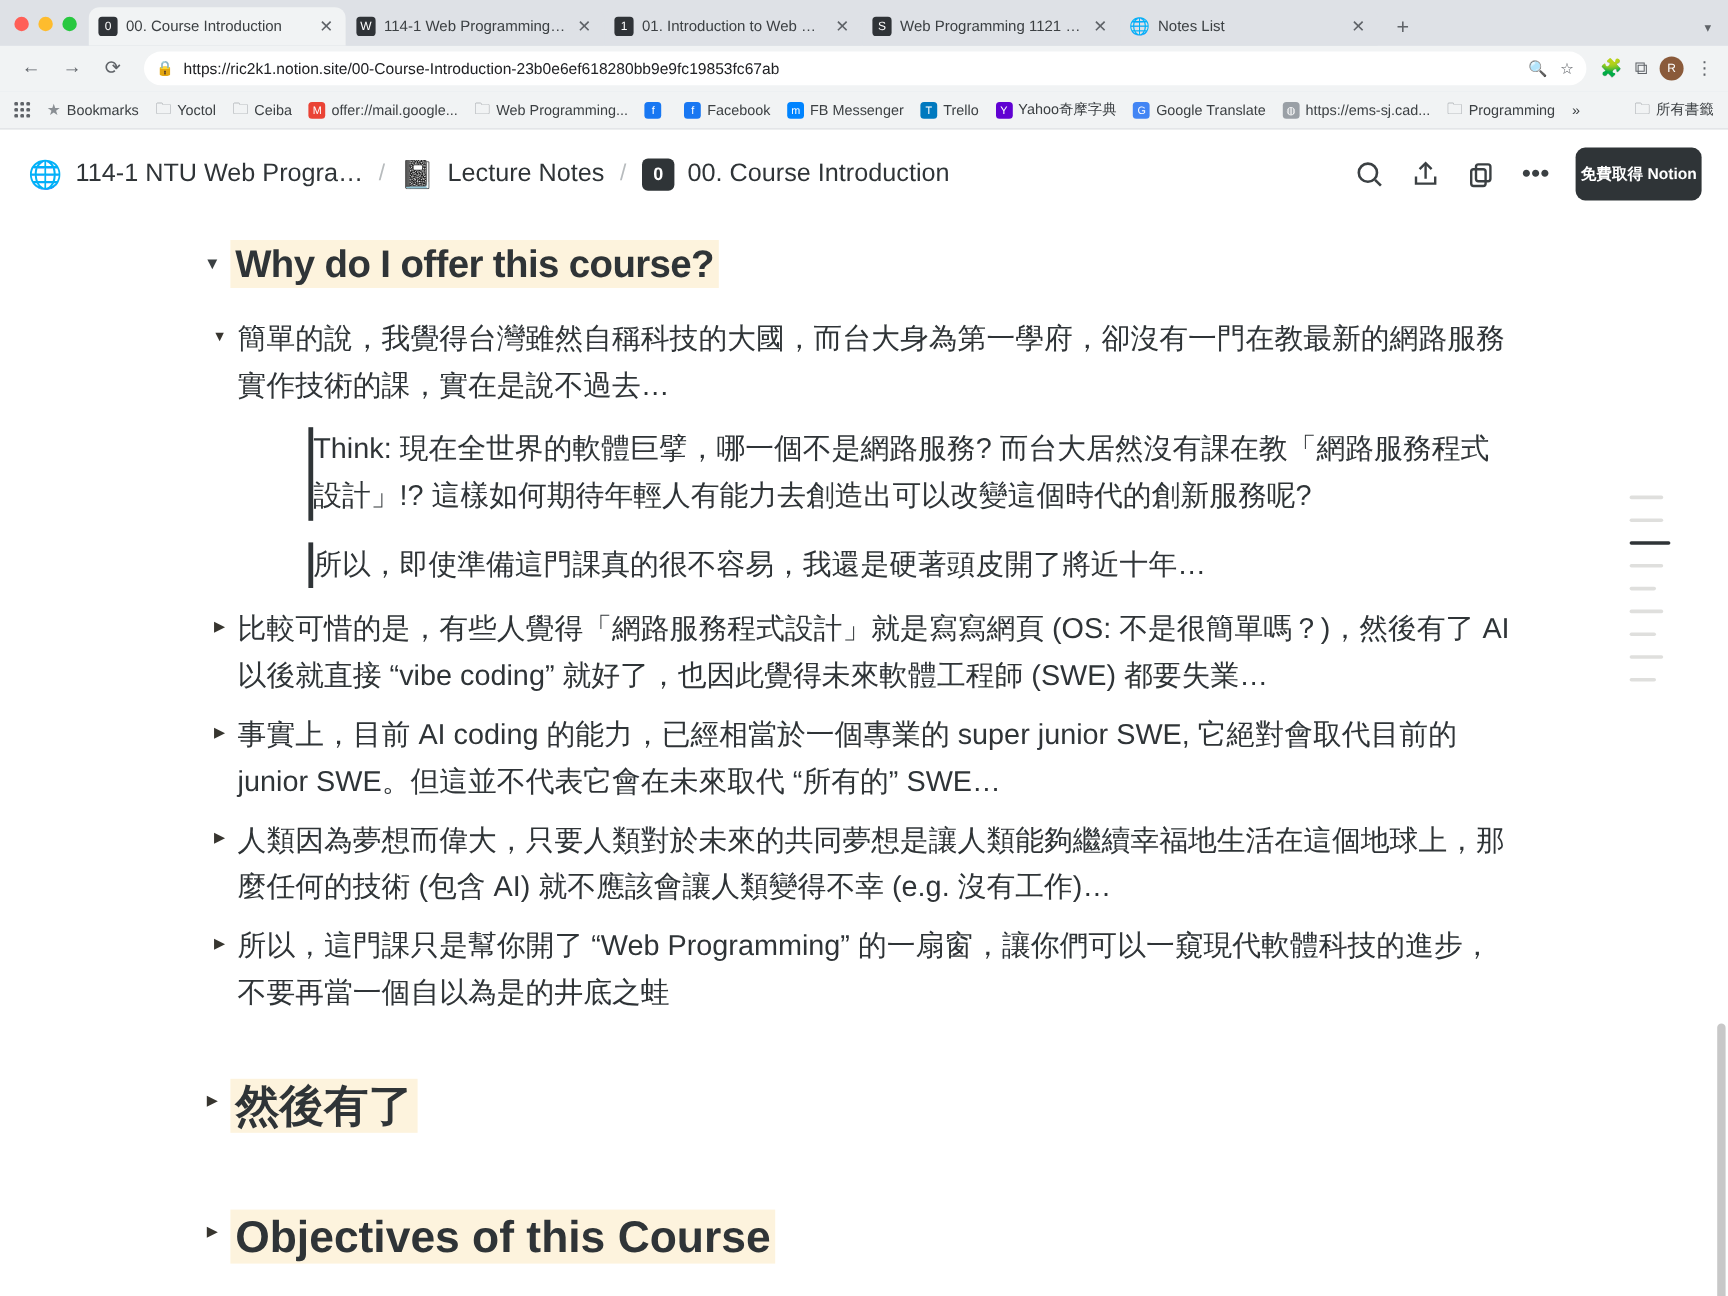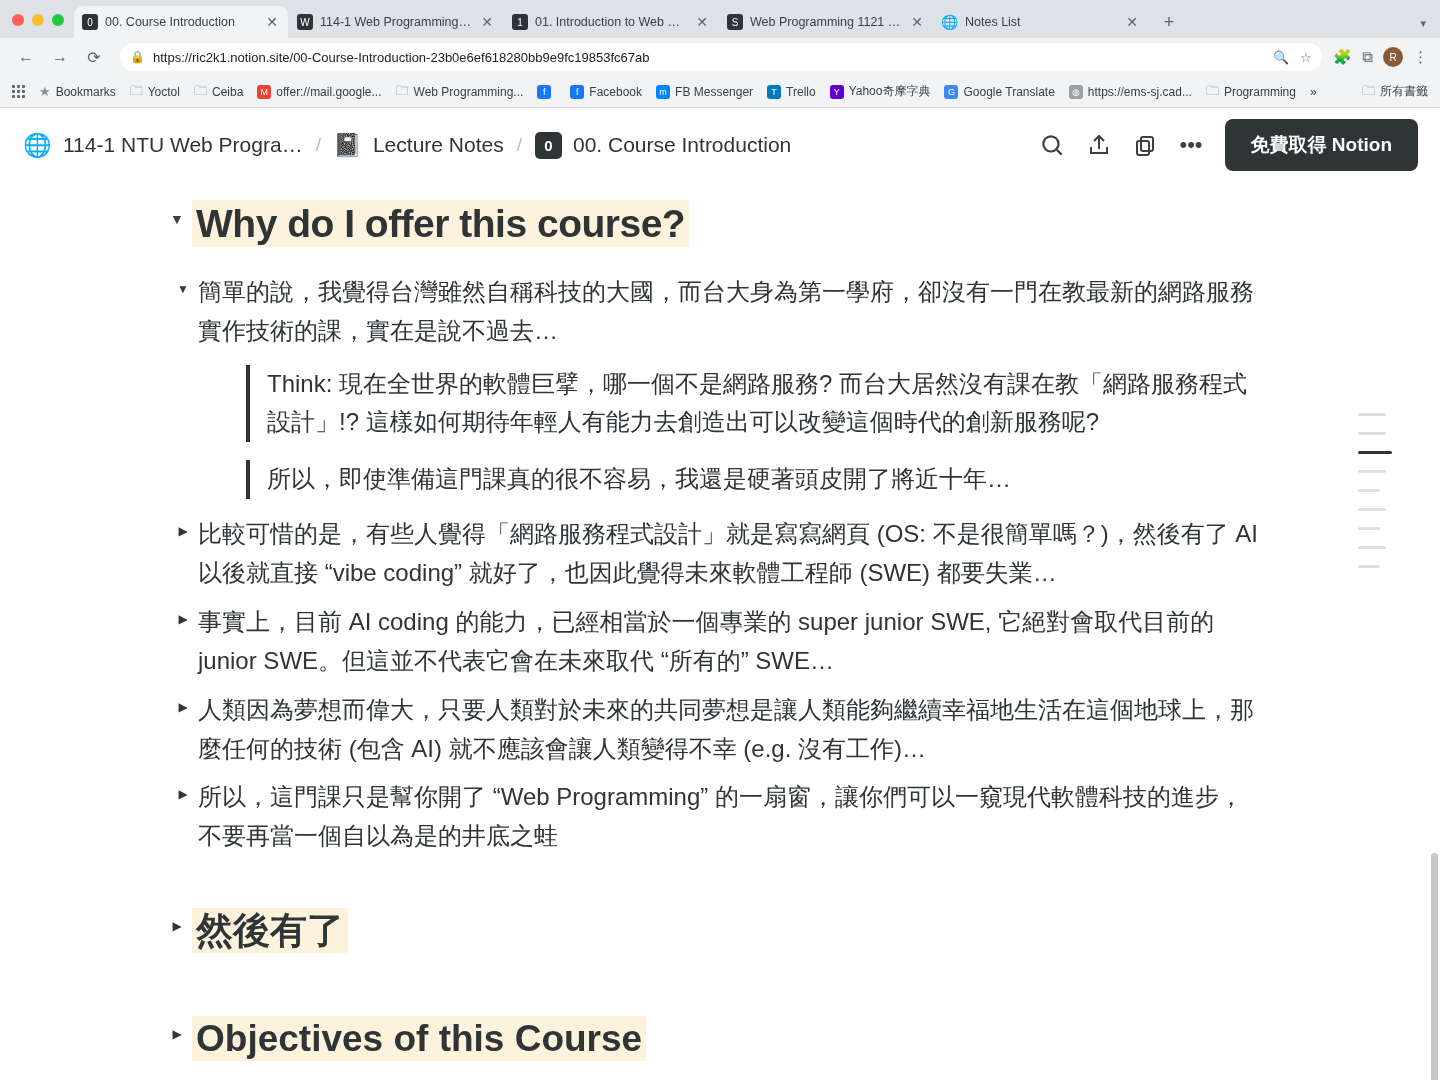--- a/index.html
+++ b/index.html
@@ -83,47 +83,47 @@
   .bc-emoji { width:28px; height:28px; display:flex; align-items:center; justify-content:center; font-size:23px; }
   .bc-badge {
     width: 27px; height: 27px; border-radius: 5px; background:#2f3437; color:#fff;
     display:flex; align-items:center; justify-content:center; font-size: 15px; font-weight: 700;
   }
   .bc-text { font-size: 21px; color:#2f3437; font-weight: 500; white-space: nowrap; }
   .bc-sep { color:#b7bbbd; font-size: 19px; padding: 0 2px; }
   .hdr-right { margin-left:auto; display:flex; align-items:center; gap: 22px; }
   .hdr-ic { color:#3b4043; font-size: 22px; display:flex; align-items:center; justify-content:center; }
   .notion-cta {
-    background:#2f3437; color:#fff; font-size: 19px; font-weight:700; border-radius: 8px;
-    padding: 13px 26px; white-space:nowrap;
+    background:#2f3437; color:#fff; font-size: 13px; font-weight:700; border-radius: 8px;
+    padding: 13px 4px; white-space:nowrap;
   }
 
   .doc { padding: 18px 0 0 0; position: relative; }
 
   .row { display:flex; align-items: flex-start; }
   .tri {
     color:#3b4043; font-size: 14px; width: 30px; flex:none; text-align:center;
     padding-top: 12px; line-height: 1;
   }
   .tri.small { font-size: 12px; color:#37352f; }
 
   h1.title {
-    font-size: 39px; font-weight: 800; color:#2f3437; letter-spacing:-0.5px;
+    font-size: 32px; font-weight: 800; color:#2f3437; letter-spacing:-0.5px;
     background:#fdf3dd; display:inline; padding: 2px 4px; line-height: 1.25;
   }
   h2.title2 {
     font-size: 37px; font-weight: 800; color:#2f3437; background:#fdf3dd;
     display:inline; padding: 2px 4px; line-height: 1.25;
   }
 
   .blk {
     font-size: 24px; line-height: 1.62; color:#2f3437; padding-top: 2px;
   }
   .quote {
-    border-left: 4px solid #2f3437; padding-left: 17px; margin: 6px 0 0 0;
+    border-left: 4px solid #2f3437; margin: 6px 0 0 11px;
     font-size: 24px; line-height: 1.62; color:#2f3437;
   }
 
   .list-indent { padding-left: 168px; padding-right: 175px; }
   .quote-indent { padding-left: 246px; padding-right: 180px; }
   .h1-indent { padding-left: 162px; }
 
   .spacer-lg { height: 52px; }
 
   

